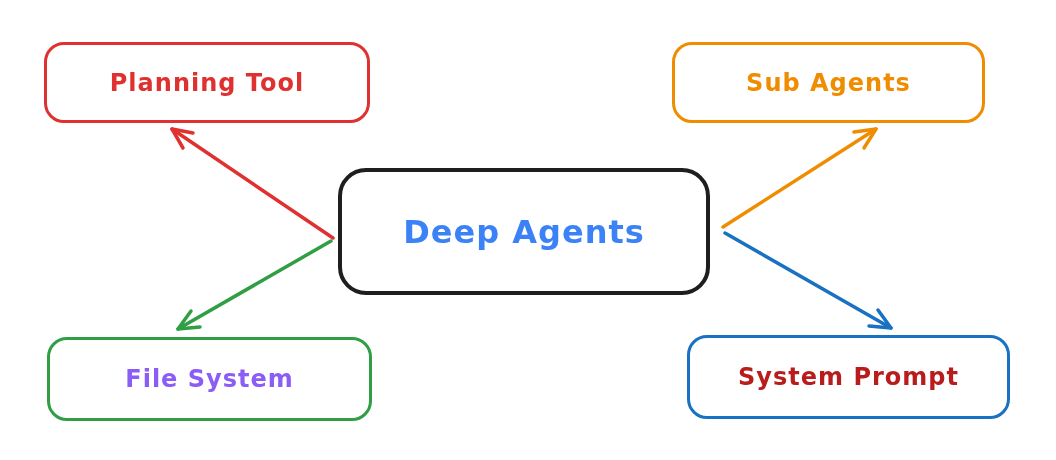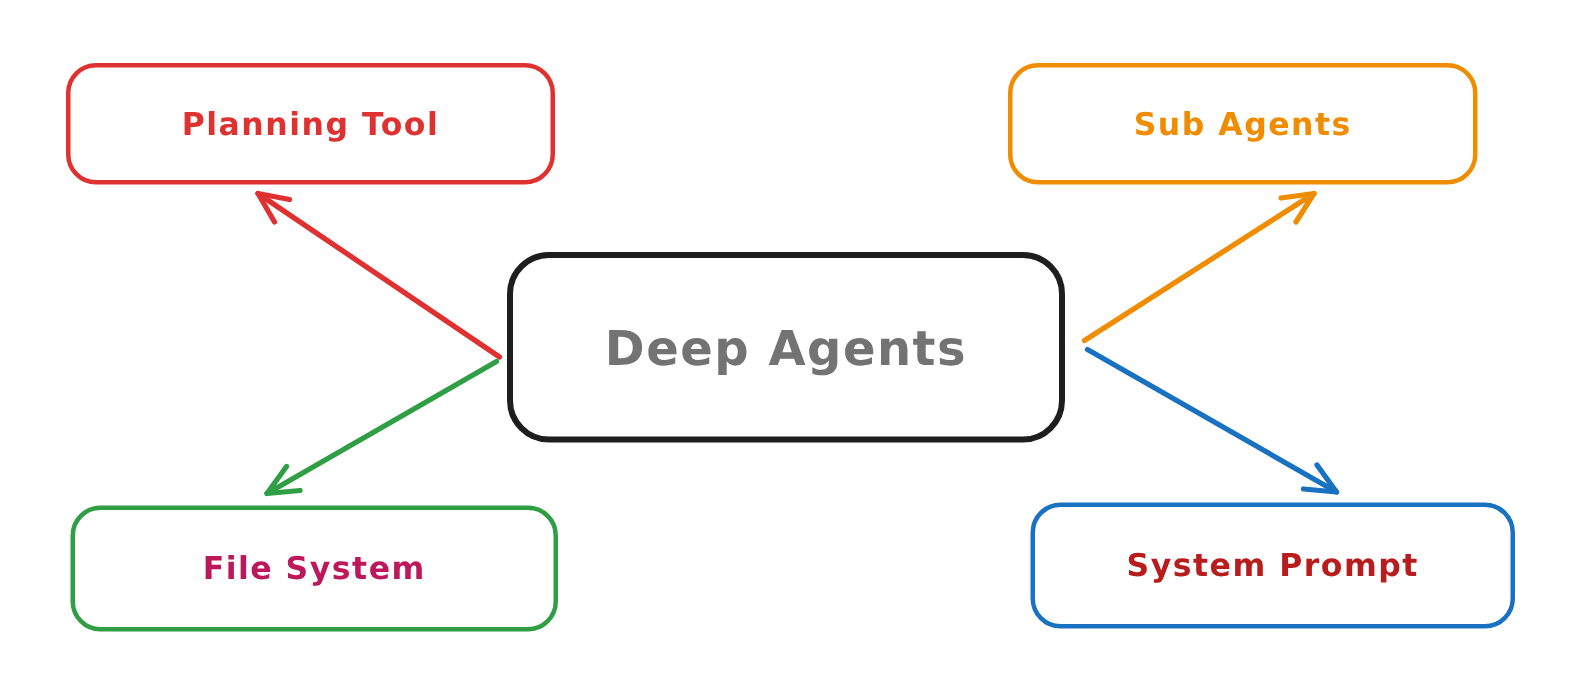--- a/index.html
+++ b/index.html
@@ -25,21 +25,21 @@
   }
   .node {
     position: absolute;
     display: flex;
     align-items: center;
     justify-content: center;
     background: #ffffff;
     border: 3.5px solid #000;
     border-radius: 20px;
     box-sizing: border-box;
-    font-size: 21px;
+    font-size: 24px;
     font-weight: 600;
     letter-spacing: 1px;
   }
   .node-planning-tool { left: 44px;  top: 42px;  width: 326px; height: 81px; }
   .node-sub-agents    { left: 672px; top: 42px;  width: 313px; height: 81px; }
   .node-deep-agents   { left: 338px; top: 168px; width: 372px; height: 127px;
                         border-radius: 28px; border-width: 4px; font-size: 32px; }
   .node-file-system   { left: 47px;  top: 337px; width: 325px; height: 84px; }
   .node-system-prompt { left: 687px; top: 335px; width: 323px; height: 84px; }
 </style>
@@ -72,25 +72,25 @@
   </svg>
 
   <div class="node node-planning-tool" style="border-color: rgb(224, 49, 49); color: rgb(224, 49, 49);">
     <span>Planning Tool</span>
   </div>
 
   <div class="node node-sub-agents" style="border-color: rgb(240, 140, 0); color: rgb(240, 140, 0);">
     <span>Sub Agents</span>
   </div>
 
-  <div class="node node-deep-agents" style="border-color: rgb(30, 30, 30); color: #737373;">
+  <div class="node node-deep-agents" style="border-color: rgb(30, 30, 30); color: #3b82f6;">
     <span>Deep Agents</span>
   </div>
 
-  <div class="node node-file-system" style="border-color: rgb(47, 158, 68); color: #be185d;">
+  <div class="node node-file-system" style="border-color: rgb(47, 158, 68); color: #8b5cf6;">
     <span>File System</span>
   </div>
 
   <div class="node node-system-prompt" style="border-color: rgb(25, 113, 194); color: #b91c1c;">
     <span>System Prompt</span>
   </div>
 
 </div>
 
 </body></html>

